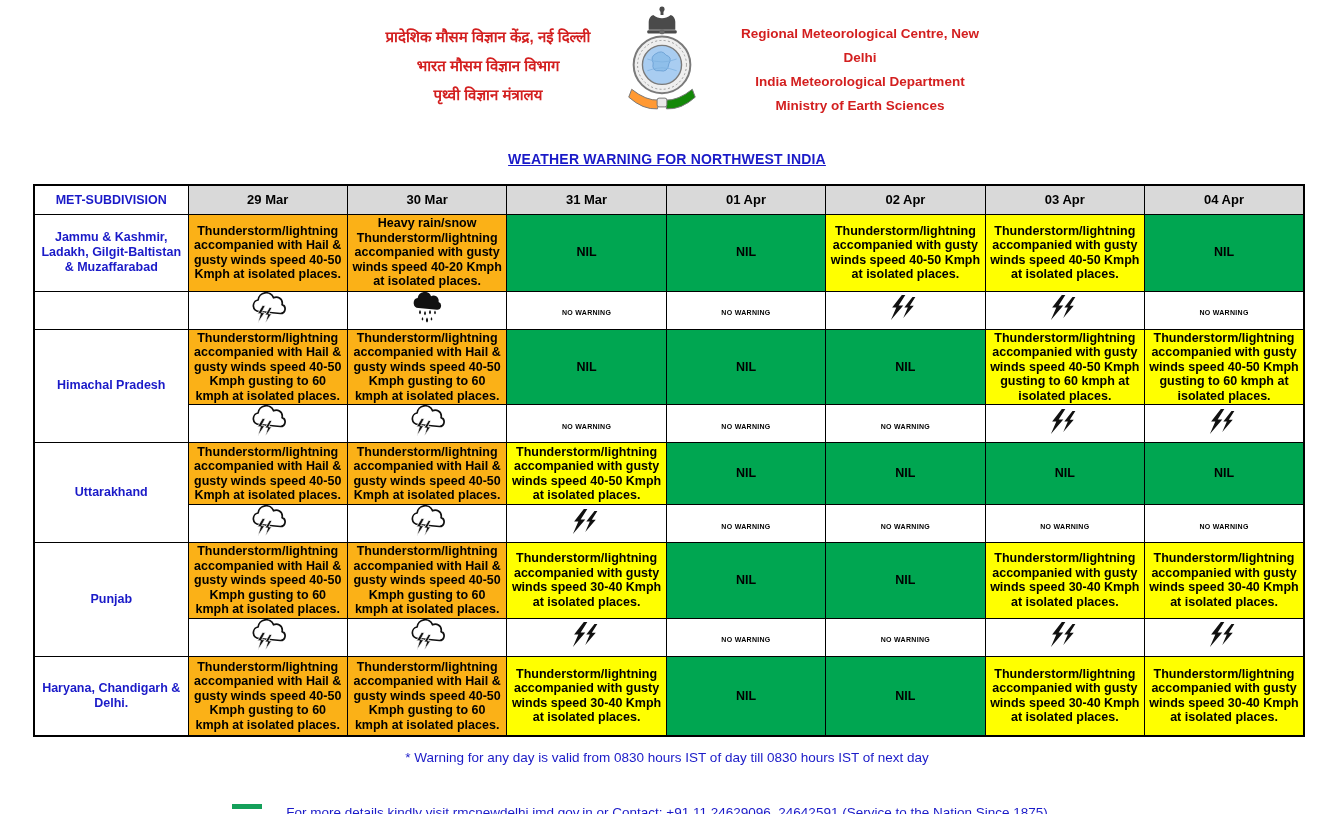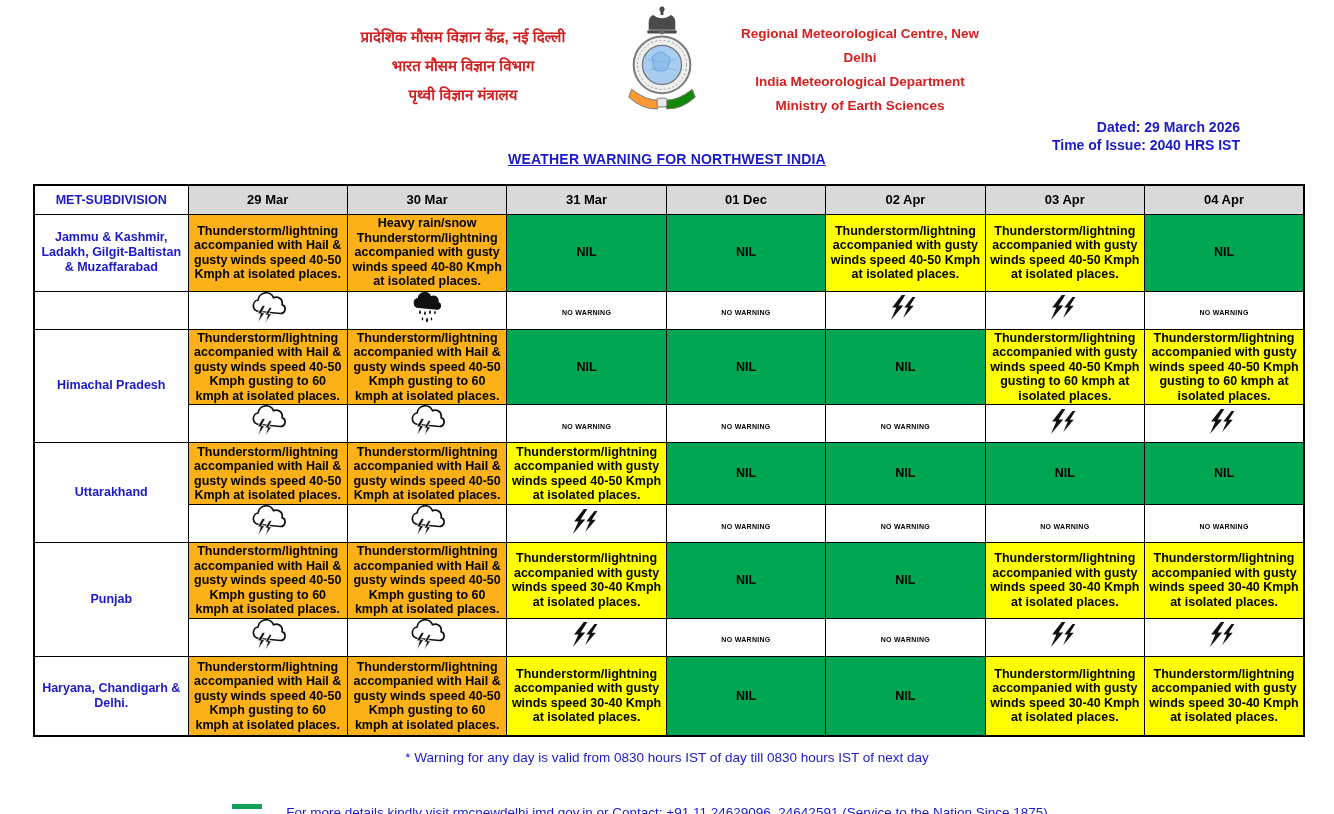--- a/index.html
+++ b/index.html
@@ -1,20 +1,20 @@
 <!DOCTYPE html>
 <html><head>
 <meta charset="utf-8">
 <style>
   html,body{margin:0;padding:0;background:#fff;}
   #page{position:relative;width:1334px;height:814px;background:#ffffff;overflow:hidden;
         font-family:"Liberation Sans",sans-serif;}
 
   
-  .org-hindi{position:absolute;left:323px;top:22px;width:280px;text-align:center;
+  .org-hindi{position:absolute;left:348px;top:22px;width:280px;text-align:center;
              color:#d31f1f;font-weight:bold;font-size:15px;line-height:29px;}
   .logo{position:absolute;left:618px;top:4px;width:88px;height:110px;}
   .org-eng{position:absolute;left:730px;top:22px;width:260px;text-align:center;
            color:#d31f1f;font-weight:bold;font-size:13.5px;line-height:24px;}
   .dated-block{position:absolute;right:94px;top:118px;text-align:right;
                color:#1a1ac8;font-weight:bold;font-size:14px;line-height:18px;}
   .page-title{position:absolute;left:0;top:150px;width:1334px;text-align:center;}
   .page-title span{color:#1a1ac8;font-weight:bold;font-size:14px;text-decoration:underline;letter-spacing:.2px;}
 
   
@@ -69,24 +69,20 @@
     <path d="M76 86 q-15 12 -28 11 l1.6 9 q15 1 29.4 -12 z" fill="#138808" stroke="#777" stroke-width="1"></path>
     <rect x="40" y="95" width="10" height="9" rx="2" fill="#e8e8e8" stroke="#777"></rect>
   </svg>
 
   <div class="org-eng">
     <div>Regional Meteorological Centre, New Delhi</div>
     <div>India Meteorological Department</div>
     <div>Ministry of Earth Sciences</div>
   </div>
 
-  <div class="dated-block">
-    <div>Dated: 29 March 2026</div>
-    <div>Time of Issue: 2040 HRS IST</div>
-  </div>
 
   <div class="page-title">
     <span>WEATHER WARNING FOR NORTHWEST INDIA</span>
   </div>
 
   <table class="warn-table">
     <colgroup>
       <col style="width:154px">
       <col>
         <col>
@@ -96,30 +92,30 @@
         <col>
         <col>
     </colgroup>
 
     <tbody>
         <tr class="tr-hdr">
       <th class="subhdr">MET-SUBDIVISION</th>
       <th class="datehdr">29 Mar</th>
       <th class="datehdr">30 Mar</th>
       <th class="datehdr">31 Mar</th>
-      <th class="datehdr">01 Dec</th>
+      <th class="datehdr">01 Apr</th>
       <th class="datehdr">02 Apr</th>
       <th class="datehdr">03 Apr</th>
       <th class="datehdr">04 Apr</th>
     </tr>
 
     <tr style="height:77px">
       <td class="region">Jammu &amp; Kashmir, Ladakh, Gilgit-Baltistan &amp; Muzaffarabad</td>
       <td class="warn" style="background-color: rgb(251, 177, 23);">Thunderstorm/lightning accompanied with Hail &amp; gusty winds speed 40-50 Kmph at isolated places.</td>
-      <td class="warn" style="background-color: rgb(251, 177, 23);">Heavy rain/snow Thunderstorm/lightning accompanied with gusty winds speed 40-80 Kmph at isolated places.</td>
+      <td class="warn" style="background-color: rgb(251, 177, 23);">Heavy rain/snow Thunderstorm/lightning accompanied with gusty winds speed 40-20 Kmph at isolated places.</td>
       <td class="warn" style="background-color: rgb(0, 166, 81);">NIL</td>
       <td class="warn" style="background-color: rgb(0, 166, 81);">NIL</td>
       <td class="warn" style="background-color: rgb(255, 255, 0);">Thunderstorm/lightning accompanied with gusty winds speed 40-50 Kmph at isolated places.</td>
       <td class="warn" style="background-color: rgb(255, 255, 0);">Thunderstorm/lightning accompanied with gusty winds speed 40-50 Kmph at isolated places.</td>
       <td class="warn" style="background-color: rgb(0, 166, 81);">NIL</td>
     </tr>
     <tr style="height:34px">
       <td class="region"></td>
       <td class="icon-cell">
   <svg width="40" height="33" viewBox="0 0 40 33">

